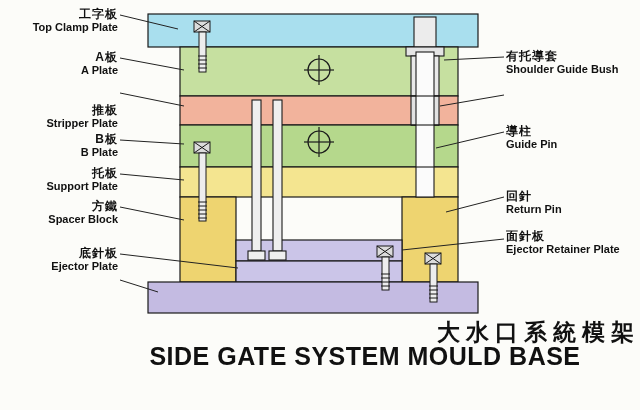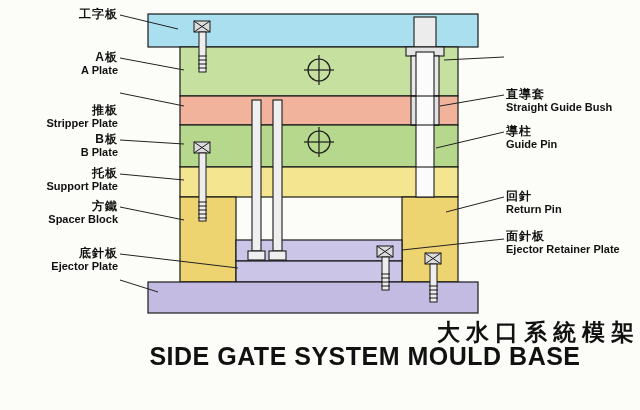--- a/index.html
+++ b/index.html
@@ -134,20 +134,21 @@
       <line x1="444" y1="60" x2="504" y2="57"></line>
       <line x1="440" y1="106" x2="504" y2="95"></line>
       <line x1="436" y1="148" x2="504" y2="132"></line>
       <line x1="446" y1="212" x2="504" y2="197"></line>
       <line x1="402" y1="250" x2="504" y2="239"></line>
     </g>
   </svg>
 
   <div class="label left" style="top:8px">
     <div class="zh">工字板</div>
+    <div class="en">Top Clamp Plate</div>
   </div>
   <div class="label left" style="top:51px">
     <div class="zh">A板</div>
     <div class="en">A Plate</div>
   </div>
   <div class="label left" style="top:104px">
     <div class="zh">推板</div>
     <div class="en">Stripper Plate</div>
   </div>
   <div class="label left" style="top:133px">
@@ -160,23 +161,23 @@
   </div>
   <div class="label left" style="top:200px">
     <div class="zh">方鐵</div>
     <div class="en">Spacer Block</div>
   </div>
   <div class="label left" style="top:247px">
     <div class="zh">底針板</div>
     <div class="en">Ejector Plate</div>
   </div>
 
-  <div class="label right" style="top:88px">
-    <div class="zh">直導套</div>
-    <div class="en">Straight Guide Bush</div>
+  <div class="label right" style="top:50px">
+    <div class="zh">有托導套</div>
+    <div class="en">Shoulder Guide Bush</div>
   </div>
   <div class="label right" style="top:125px">
     <div class="zh">導柱</div>
     <div class="en">Guide Pin</div>
   </div>
   <div class="label right" style="top:190px">
     <div class="zh">回針</div>
     <div class="en">Return Pin</div>
   </div>
   <div class="label right" style="top:230px">

